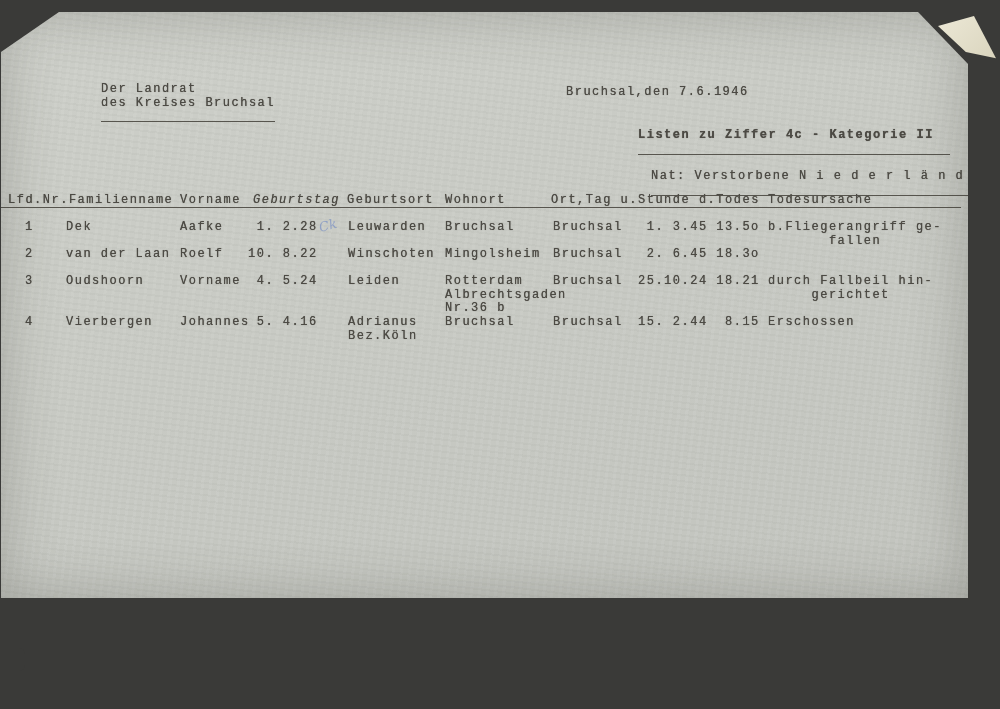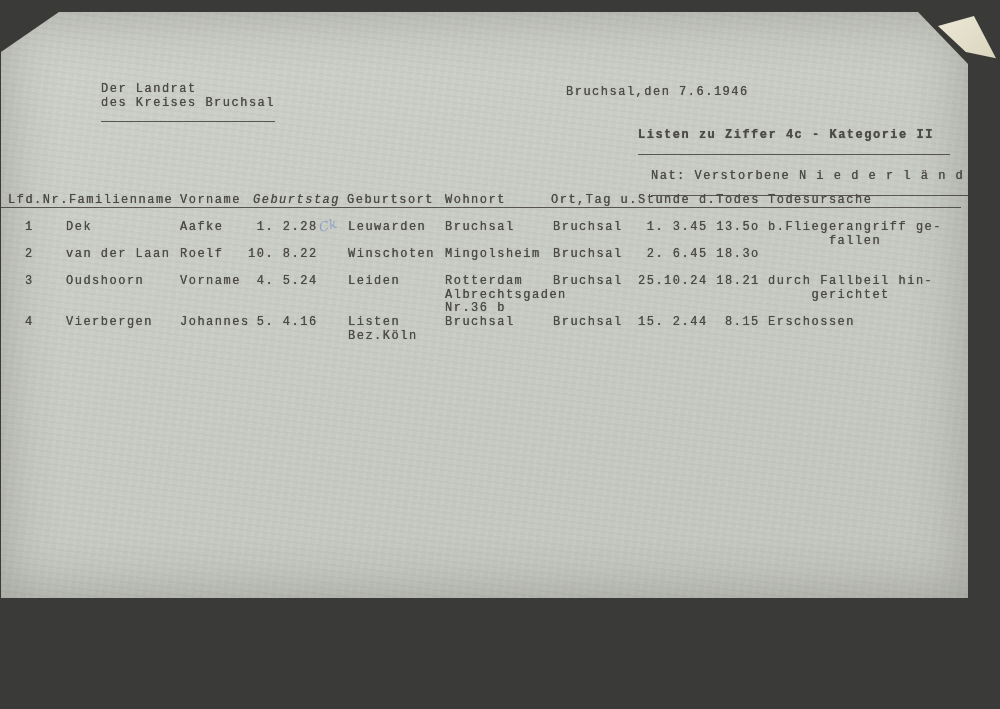--- a/index.html
+++ b/index.html
@@ -131,21 +131,21 @@
       <span class="c-zeit">25.10.24 18.21</span>
       <span class="c-tod">durch Fallbeil hin-
      gerichtet</span>
     </div>
 
     <div class="trow rh2">
       <span class="c-nr">4</span>
       <span class="c-fam">Vierbergen</span>
       <span class="c-vor">Johannes</span>
       <span class="c-gtag"> 5. 4.16</span>
-      <span class="c-gort">Listen
+      <span class="c-gort">Adrianus
 Bez.Köln</span>
       <span class="c-wohn">Bruchsal</span>
       <span class="c-ort">Bruchsal</span>
       <span class="c-zeit">15. 2.44  8.15</span>
       <span class="c-tod">Erschossen</span>
     </div>
 
   </div>
 
   <div class="pencil">Ck</div>

